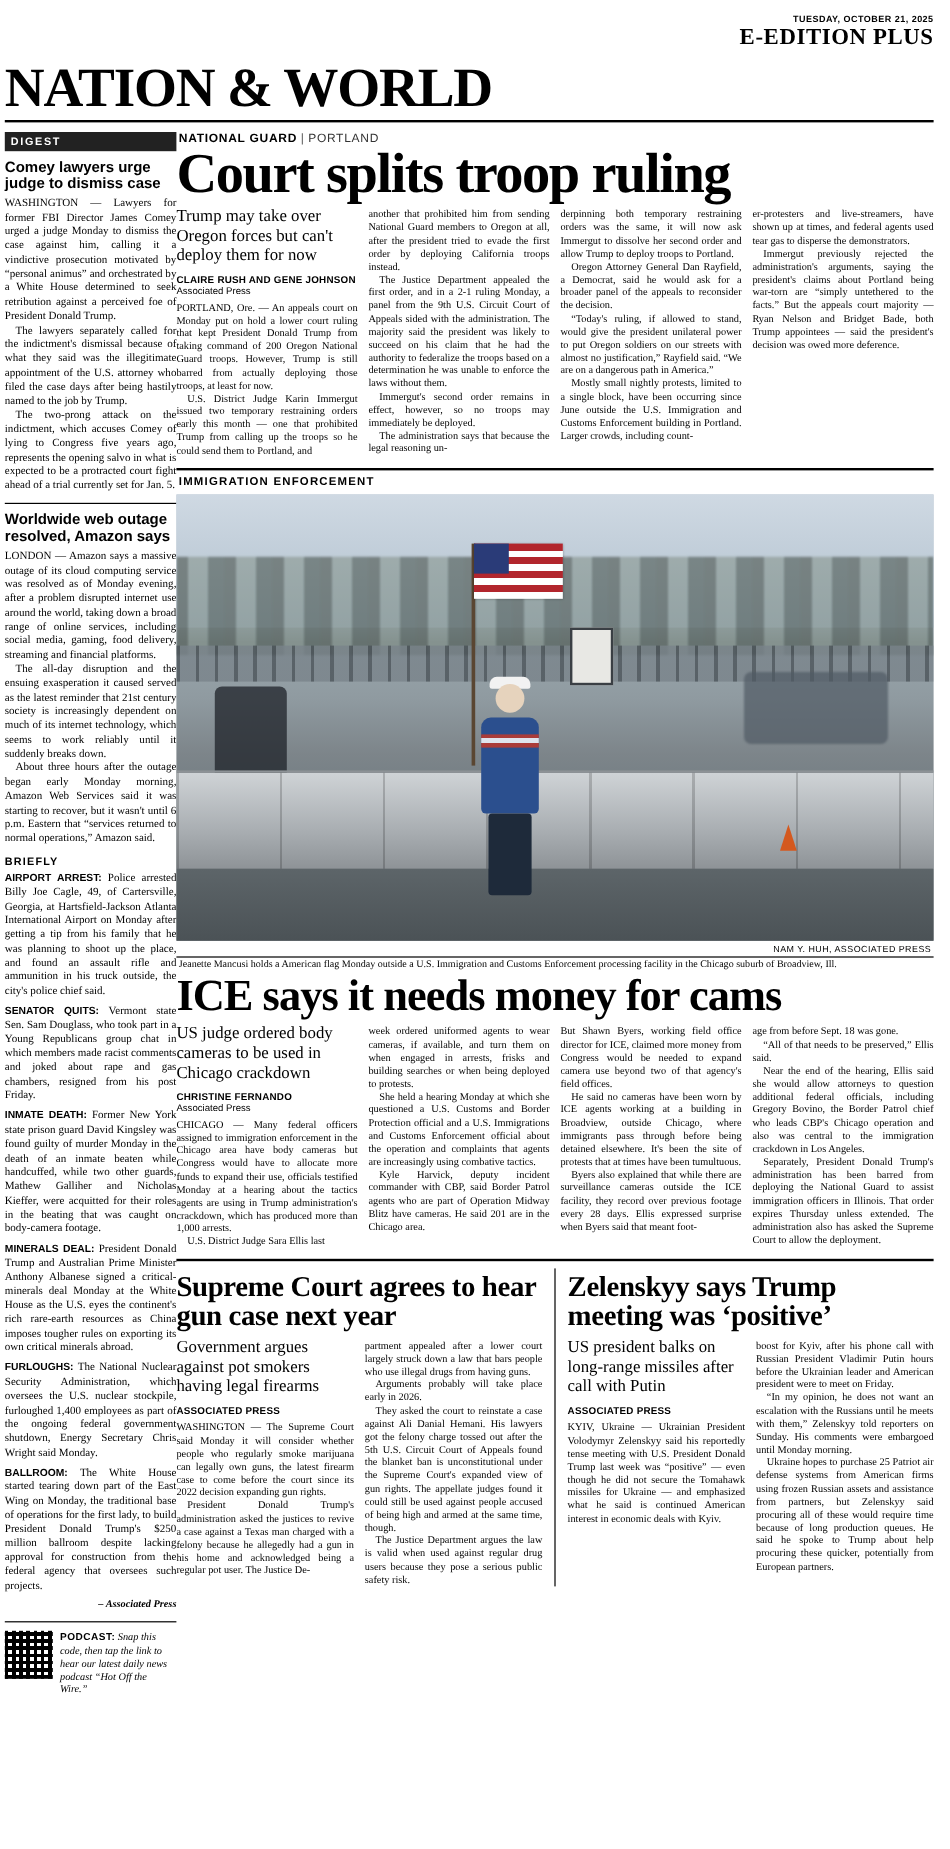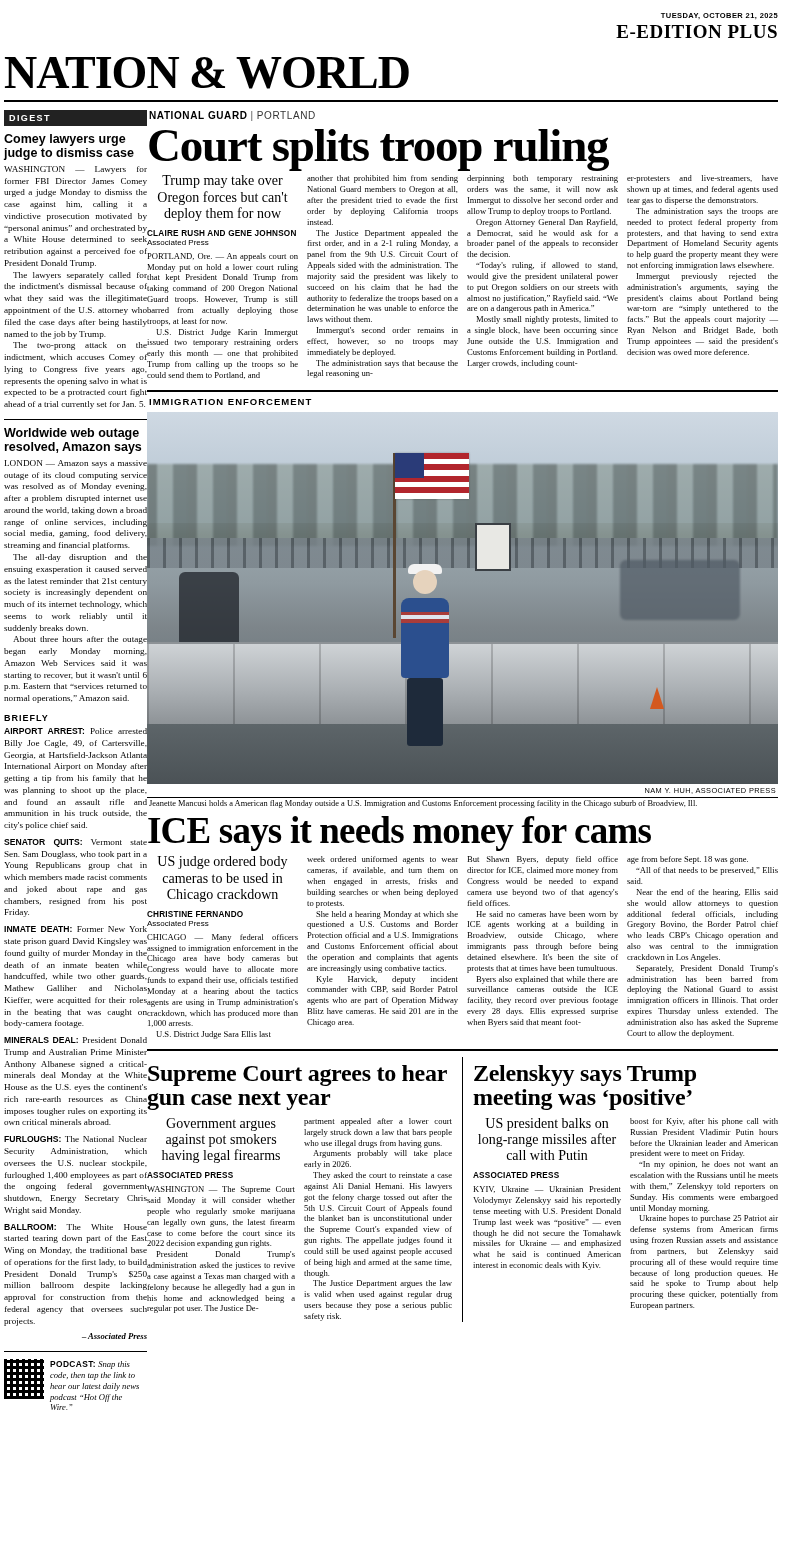--- a/index.html
+++ b/index.html
@@ -48,21 +48,21 @@
   .podcast-txt b { font-family:"Liberation Sans", sans-serif; font-size:8.4px; letter-spacing:.4px; }
 
   
   .kicker { font-family:"Liberation Sans", sans-serif; font-size:10px; letter-spacing:.6px; margin:0 0 2px 2px; }
   .kicker b { font-weight:bold; }
   .kicker .sep { padding:0 3px; color:#555; }
   .kicker .dept { color:#333; }
   .headline-xl { font-family:"Liberation Serif", serif; font-weight:bold; font-size:47px; line-height:.95; letter-spacing:-1.2px; margin:2px 0 6px 0; }
   .headline-l { font-family:"Liberation Serif", serif; font-weight:bold; font-size:37px; line-height:.96; letter-spacing:-.8px; margin:4px 0 6px 0; }
   .headline-m { font-family:Liberation Serif, serif; font-weight:bold; font-size:24px; line-height:1.02; letter-spacing:-.3px; margin:4px 0 6px 0; }
-  .deck { font-family:"Liberation Serif", serif; font-size:14px; line-height:1.15; margin:0 0 7px 0;text-align:center; }
+  .deck { font-family:"Liberation Serif", serif; font-size:14px; line-height:1.15; margin:0 0 7px 0; }
   .byline { font-family:"Liberation Sans", sans-serif; font-weight:bold; font-size:8.2px; letter-spacing:.2px; }
   .byline-org { font-family:"Liberation Sans", sans-serif; font-size:8px; margin-bottom:4px; }
 
   .cols4 { column-count:4; column-gap:9px; column-rule:none; }
   .cols2 { column-count:2; column-gap:9px; }
   .cols4 .txt, .cols3 .txt, .cols2 .txt { font-size:8.6px; line-height:1.26; }
 
   
   .band { margin-top:9px; border-top:2px solid #000; }
   .band-label { font-family:"Liberation Sans", sans-serif; font-weight:bold; font-size:9.5px; letter-spacing:1px; padding:4px 2px 5px 2px; }
@@ -209,21 +209,20 @@
             <p>The administration says that because the legal reasoning un-</p>
           </div>
           <div class="txt" style="break-inside:avoid;">
             <p>derpinning both temporary restraining orders was the same, it will now ask Immergut to dissolve her second order and allow Trump to deploy troops to Portland.</p>
             <p>Oregon Attorney General Dan Rayfield, a Democrat, said he would ask for a broader panel of the appeals to reconsider the decision.</p>
             <p>“Today's ruling, if allowed to stand, would give the president unilateral power to put Oregon soldiers on our streets with almost no justification,” Rayfield said. “We are on a dangerous path in America.”</p>
             <p>Mostly small nightly protests, limited to a single block, have been occurring since June outside the U.S. Immigration and Customs Enforcement building in Portland. Larger crowds, including count-</p>
           </div>
           <div class="txt" style="break-inside:avoid;">
             <p>er-protesters and live-streamers, have shown up at times, and federal agents used tear gas to disperse the demonstrators.</p>
-            <p>The administration says the troops are needed to protect federal property from protesters, and that having to send extra Department of Homeland Security agents to help guard the property meant they were not enforcing immigration laws elsewhere.</p>
             <p>Immergut previously rejected the administration's arguments, saying the president's claims about Portland being war-torn are “simply untethered to the facts.” But the appeals court majority — Ryan Nelson and Bridget Bade, both Trump appointees — said the president's decision was owed more deference.</p>
           </div>
         </div>
       </div>
 
       <div class="band">
         <div class="band-label">IMMIGRATION ENFORCEMENT</div>
 
         <div class="photo-wrap">
           <div class="photo">
@@ -261,21 +260,21 @@
               <p>CHICAGO — Many federal officers assigned to immigration enforcement in the Chicago area have body cameras but Congress would have to allocate more funds to expand their use, officials testified Monday at a hearing about the tactics agents are using in Trump administration's crackdown, which has produced more than 1,000 arrests.</p>
               <p>U.S. District Judge Sara Ellis last</p>
             </div>
           </div>
           <div class="txt" style="break-inside:avoid;">
             <p>week ordered uniformed agents to wear cameras, if available, and turn them on when engaged in arrests, frisks and building searches or when being deployed to protests.</p>
             <p>She held a hearing Monday at which she questioned a U.S. Customs and Border Protection official and a U.S. Immigrations and Customs Enforcement official about the operation and complaints that agents are increasingly using combative tactics.</p>
             <p>Kyle Harvick, deputy incident commander with CBP, said Border Patrol agents who are part of Operation Midway Blitz have cameras. He said 201 are in the Chicago area.</p>
           </div>
           <div class="txt" style="break-inside:avoid;">
-            <p>But Shawn Byers, deputy field office director for ICE, claimed more money from Congress would be needed to expand camera use beyond two of that agency's field offices.</p>
+            <p>But Shawn Byers, working field office director for ICE, claimed more money from Congress would be needed to expand camera use beyond two of that agency's field offices.</p>
             <p>He said no cameras have been worn by ICE agents working at a building in Broadview, outside Chicago, where immigrants pass through before being detained elsewhere. It's been the site of protests that at times have been tumultuous.</p>
             <p>Byers also explained that while there are surveillance cameras outside the ICE facility, they record over previous footage every 28 days. Ellis expressed surprise when Byers said that meant foot-</p>
           </div>
           <div class="txt" style="break-inside:avoid;">
             <p>age from before Sept. 18 was gone.</p>
             <p>“All of that needs to be preserved,” Ellis said.</p>
             <p>Near the end of the hearing, Ellis said she would allow attorneys to question additional federal officials, including Gregory Bovino, the Border Patrol chief who leads CBP's Chicago operation and also was central to the immigration crackdown in Los Angeles.</p>
             <p>Separately, President Donald Trump's administration has been barred from deploying the National Guard to assist immigration officers in Illinois. That order expires Thursday unless extended. The administration also has asked the Supreme Court to allow the deployment.</p>
           </div>
         </div>

